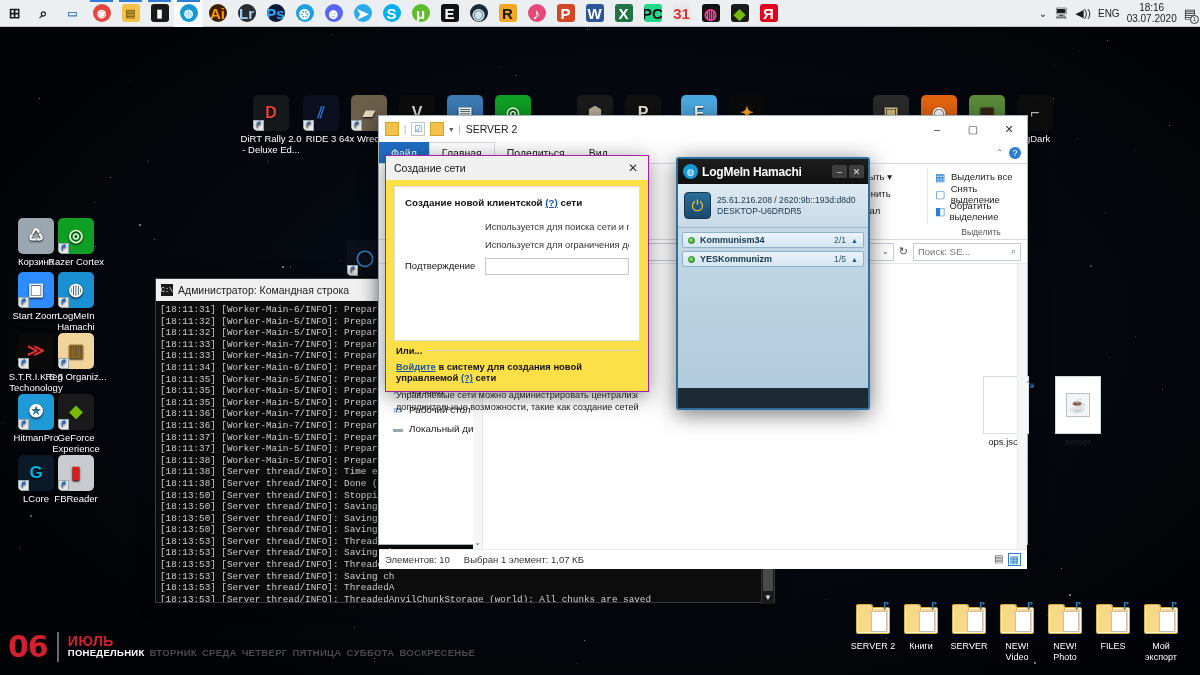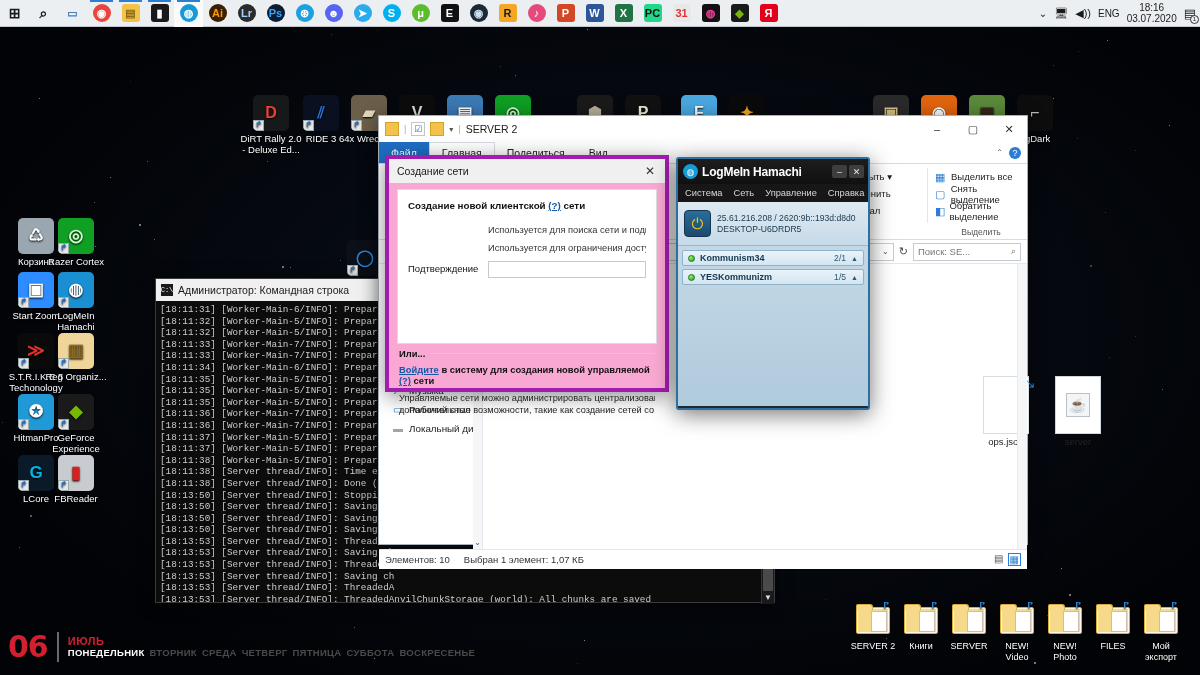--- a/index.html
+++ b/index.html
@@ -26,21 +26,21 @@
   }
   .tb-icon {
     width:29px; height:27px; display:flex; align-items:center; justify-content:center;
     position:relative; flex:0 0 auto;
   }
   .tb-icon.active { background:#fafafa; }
   .tb-icon.running::before {
     content:""; position:absolute; top:0; left:3px; right:3px; height:2px; background:#2a7fd4;
   }
   .gl { width:18px; height:18px; border-radius:3px; display:flex; align-items:center;
-        justify-content:center; font-size:11px; font-weight:bold; color:#fff;
+        justify-content:center; font-size:15px; font-weight:bold; color:#fff;
         font-family:"Liberation Sans",sans-serif; line-height:1; overflow:hidden;}
   .gl.circ { border-radius:50%; }
   #tray { margin-left:auto; display:flex; align-items:center; height:27px; padding-right:4px; gap:7px;
           font-size:10px; color:#1b1b1b; }
   #tray .tdate { text-align:center; line-height:11px; font-size:10px; }
   
   .dicon { position:absolute; width:62px; text-align:center; color:#fff;
            font-size:9.5px; line-height:10.5px; text-shadow:0 1px 2px #000; }
   .dicon .ibox { width:36px; height:36px; margin:0 auto 3px; position:relative;
                  border-radius:5px; display:flex; align-items:center; justify-content:center;
@@ -104,22 +104,22 @@
            white-space:nowrap;}
   .navitem .ni{width:12px;height:12px;flex:0 0 auto;}
   .ex-files{flex:1;position:relative;background:#fff;}
   .fileitem{position:absolute;width:70px;text-align:center;font-size:9.5px;color:#222;}
   .filethumb{width:46px;height:58px;margin:0 auto 2px;border:1px solid #cfd6dc;background:#fff;
              position:relative;display:flex;align-items:center;justify-content:center;}
   .ex-status{height:20px;border-top:1px solid #e3e7eb;display:flex;align-items:center;
              font-size:9.5px;color:#333;gap:14px;padding:0 6px;background:#fff;}
 
   
-  #dialog{left:385px;top:155px;width:284px;height:237px;background:#f9a8d4;
-          border:4px solid #a21caf;z-index:60;box-shadow:0 4px 20px rgba(0,0,0,.45);}
+  #dialog{left:385px;top:155px;width:264px;height:237px;background:#fde047;
+          border:1px solid #a21caf;z-index:60;box-shadow:0 4px 20px rgba(0,0,0,.45);}
   #dialog .dtitle{height:24px;display:flex;align-items:center;padding-left:8px;font-size:10.5px;
           color:#1a1a1a;background:#f0f0f0;}
   #dialog .dclose{margin-left:auto;width:30px;height:24px;display:flex;align-items:center;
           justify-content:center;font-size:12px;color:#333;}
   #dialog .dbody{margin:6px 8px 0;background:#fff;border:1px solid #dcdcdc;height:155px;
           padding:10px 10px 0;position:relative;font-size:9.5px;color:#111;}
   .dh{font-weight:bold;font-size:9.8px;margin-bottom:14px;}
   .drow{display:flex;align-items:flex-start;margin-bottom:2px;}
   .dlabel{width:80px;font-size:9.5px;padding-top:2px;}
   .dinput{flex:1;height:17px;border:1px solid #c9c9c9;background:#fff;}
@@ -159,21 +159,21 @@
   .hm-dot{width:7px;height:7px;border-radius:50%;background:radial-gradient(circle at 30% 30%,#9cef66,#2a9b1e);
           border:1px solid #1d7a14;flex:0 0 auto;}
   .hm-cnt{margin-left:auto;font-weight:400;font-size:8.6px;color:#2d5772;}
   .hm-tri{font-size:7px;color:#2d5772;}
 
   
   #datewidget{position:absolute;left:8px;top:632px;display:flex;align-items:center;gap:9px;z-index:10;}
   #datewidget .dnum{font-size:30px;font-weight:bold;color:#d32030;letter-spacing:-1px;
                     font-family:"DejaVu Sans", sans-serif;line-height:30px;}
   #datewidget .bar{width:2px;height:30px;background:#6a6a6a;}
-  #datewidget .mon{font-size:11px;font-weight:bold;color:#d32030;letter-spacing:.6px;
+  #datewidget .mon{font-size:14px;font-weight:bold;color:#d32030;letter-spacing:.6px;
                    text-transform:uppercase;line-height:11px;}
   #datewidget .days{display:flex;gap:5px;font-size:9.5px;font-weight:bold;letter-spacing:.3px;}
   #datewidget .days span{color:#4a4a4a;text-transform:uppercase;}
   #datewidget .days span.cur{color:#fff;}
 </style>
 </head>
 <body>
 
 <div id="desktop">
     <span class="star" style="width: 1px; height: 1px; left: 1104.92px; top: 212.112px; opacity: 0.255275;"></span>
@@ -648,26 +648,20 @@
 
 <div class="win" id="hamachi">
   <div class="hm-title">
     <span style="width:15px;height:15px;border-radius:50%;background:#169ad6;color:#fff;font-size:9px;display:flex;align-items:center;justify-content:center;">◍</span>
     <span class="nm">LogMeIn Hamachi</span>
     <span class="hm-wb" id="hamachi-wbtns">
         <b>–</b>
         <b>✕</b>
       </span>
   </div>
-  <div class="hm-menu" id="hamachi-menu">
-      <span>Система</span>
-      <span>Сеть</span>
-      <span>Управление</span>
-      <span>Справка</span>
-    </div>
   <div class="hm-id">
     <div class="hm-pwr">⏻</div>
     <div class="hm-idtxt">
       <div>25.61.216.208 / 2620:9b::193d:d8d0</div>
       <div>DESKTOP-U6DRDR5</div>
     </div>
   </div>
   <div class="hm-list" id="hamachi-networks">
       <div class="hm-net">
         <span class="hm-dot"></span>

